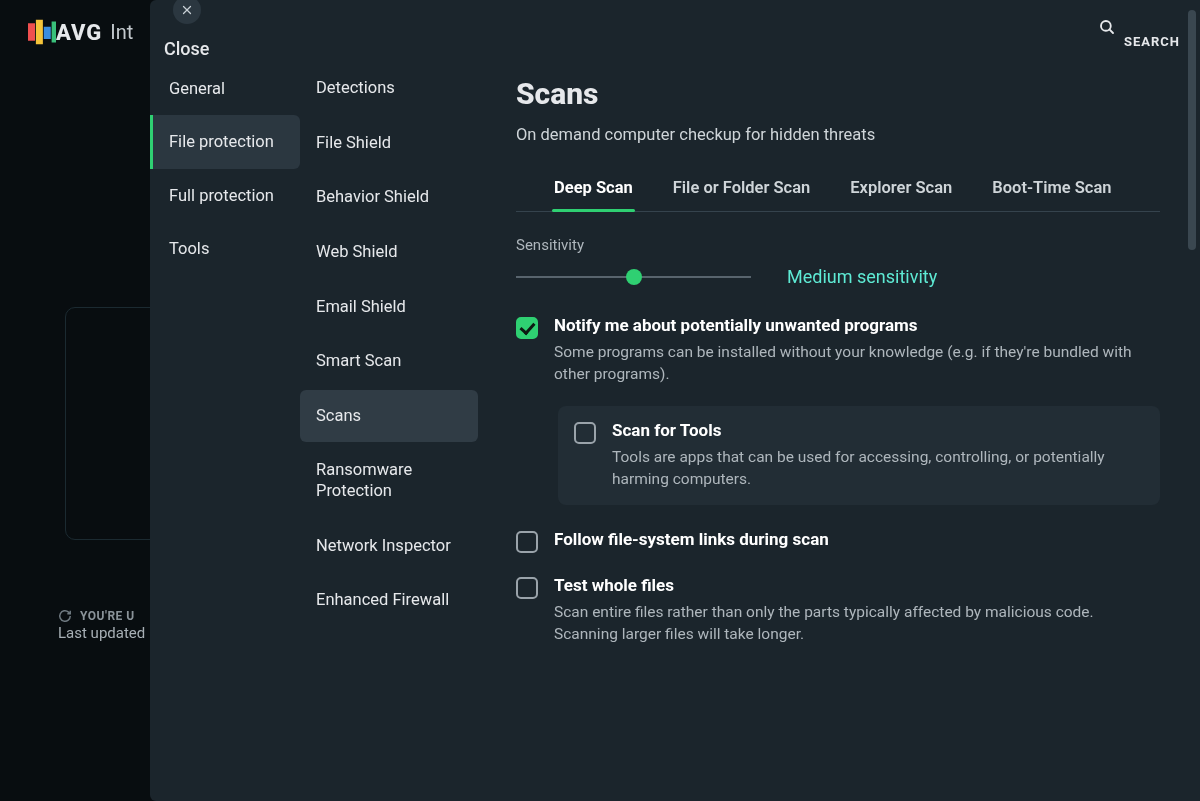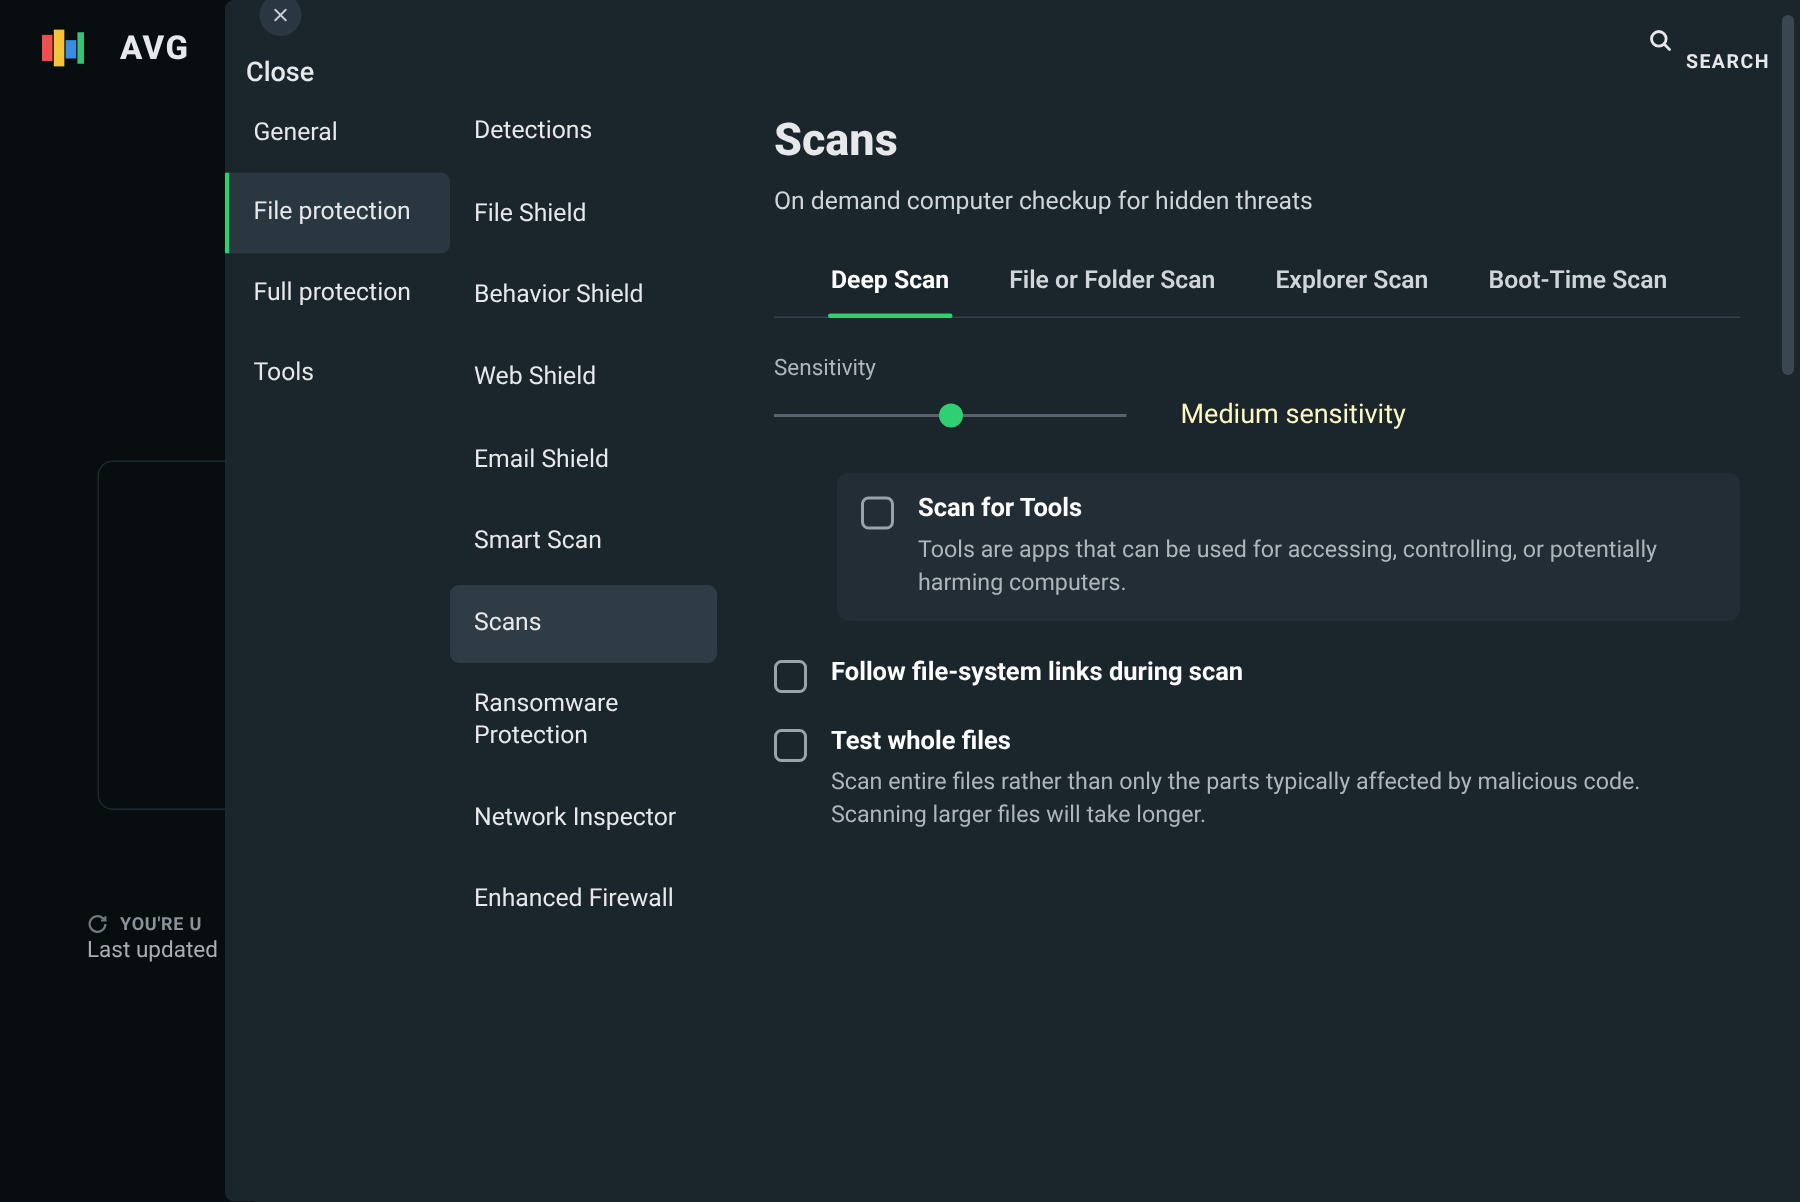--- a/index.html
+++ b/index.html
@@ -1,21 +1,21 @@
 <!DOCTYPE html>
 <html><head>
 <meta charset="utf-8">
 <style>
   * { box-sizing: border-box; margin: 0; padding: 0; }
   html, body { width: 1200px; height: 801px; overflow: hidden; font-family: -apple-system, BlinkMacSystemFont, "Segoe UI", Roboto, Arial, sans-serif; background: #0d1117; color: #e6e8eb; }
   .app { position: relative; width: 1200px; height: 801px; background: #0b1318; }
 
   
   .bg { position: absolute; inset: 0; background: #080d10; }
-  .bg .logo { position: absolute; top: 18px; left: 28px; display: flex; align-items: center; gap: 24px; }
+  .bg .logo { position: absolute; top: 18px; left: 28px; display: flex; align-items: center; gap: 0; }
   .bg .logo svg { width: 28px; height: 28px; }
   .bg .logo-text { font-weight: 800; font-size: 22px; color: #e6e8eb; letter-spacing: 1px; }
   .bg .logo-sub { font-size: 20px; color: #c3c9cd; font-weight: 400; margin-left: 8px; }
   .bg .status { position: absolute; left: 58px; top: 609px; display: flex; align-items: center; gap: 8px; color: #8a9399; font-size: 12px; font-weight: 700; letter-spacing: 0.5px; }
   .bg .last { position: absolute; left: 58px; top: 624px; color: #a7afb5; font-size: 15px; }
   .bg .card { position: absolute; left: 65px; top: 307px; width: 480px; height: 233px; border: 1px solid #1b2a31; border-radius: 10px; }
 
   
   .panel { position: absolute; left: 150px; top: 0; right: 0; bottom: 0; background: #1b252c; border-top-left-radius: 6px; border-bottom-left-radius: 6px; display: flex; flex-direction: column; }
   .panel-header { display: flex; align-items: center; height: 54px; padding: 0 20px 0 14px; }
@@ -53,21 +53,21 @@
   .tabs .tab { padding: 0 0 14px 0; font-size: 16.5px; color: #cfd5d9; cursor: pointer; font-weight: 600; position: relative; }
   .tabs .tab.active { color: #ffffff; font-weight: 700; margin-left: 38px; }
   .tabs .tab.active::after { content: ""; position: absolute; left: -2px; right: -2px; bottom: -1px; height: 3px; background: #2fd072; border-radius: 2px; }
 
   .section-label { font-size: 15px; color: #aeb6bc; margin-bottom: 12px; }
 
   .slider-row { display: flex; align-items: center; gap: 36px; margin-bottom: 28px; }
   .slider { position: relative; width: 235px; height: 18px; }
   .slider .track { position: absolute; left: 0; right: 0; top: 50%; height: 2px; background: #58646d; transform: translateY(-50%); }
   .slider .thumb { position: absolute; top: 50%; left: 50%; width: 16px; height: 16px; background: #2fd072; border-radius: 50%; transform: translate(-50%, -50%); cursor: pointer; }
-  .slider-label { font-size: 18px; color: #fef9c3; }
+  .slider-label { font-size: 18px; color: #5eead4; }
 
   .opt { display: flex; gap: 16px; margin-bottom: 20px; align-items: flex-start; }
   .opt.sub { margin-left: 42px; background: #222d35; border-radius: 8px; padding: 14px 16px; margin-bottom: 24px; }
   .cb { width: 22px; height: 22px; border-radius: 5px; flex: 0 0 22px; border: 2px solid #9aa3aa; background: transparent; position: relative; cursor: pointer; margin-top: 2px; }
   .cb.checked { background: #2fd072; border-color: #2fd072; }
   .cb.checked::after { content: ""; position: absolute; left: 5px; top: 1px; width: 6px; height: 11px; border: solid #0d1a12; border-width: 0 3px 3px 0; transform: rotate(42deg); }
   .opt .txt { flex: 1; }
   .opt .title { font-size: 17px; font-weight: 700; color: #fff; margin-bottom: 6px; }
   .opt .desc { font-size: 15.5px; color: #aeb6bc; line-height: 1.45; }
 
@@ -152,20 +152,27 @@
         <div class="section-label">Sensitivity</div>
         <div class="slider-row">
           <div class="slider">
             <div class="track"></div>
             <div class="thumb" id="thumb" style="left: 50%;"></div>
           </div>
           <div class="slider-label">Medium sensitivity</div>
         </div>
 
         <div id="opts">
+            <div class="opt">
+              <div class="cb checked"></div>
+              <div class="txt">
+                <div class="title">Notify me about potentially unwanted programs</div>
+                <div class="desc">Some programs can be installed without your knowledge (e.g. if they're bundled with other programs).</div>
+              </div>
+            </div>
             <div class="opt sub">
               <div class="cb"></div>
               <div class="txt">
                 <div class="title">Scan for Tools</div>
                 <div class="desc">Tools are apps that can be used for accessing, controlling, or potentially harming computers.</div>
               </div>
             </div>
             <div class="opt">
               <div class="cb"></div>
               <div class="txt">

